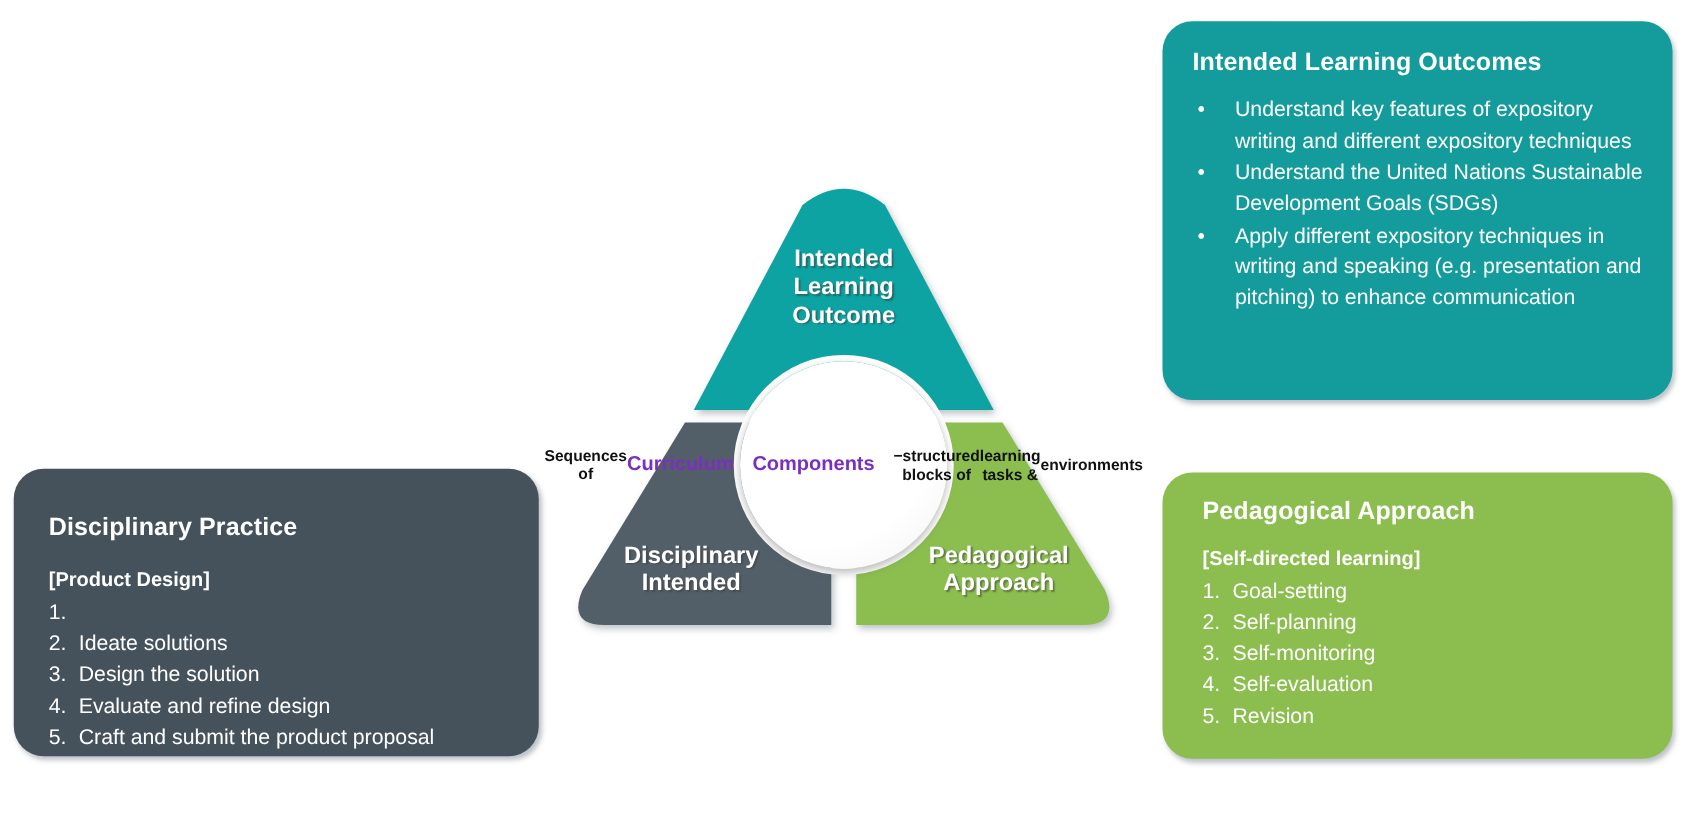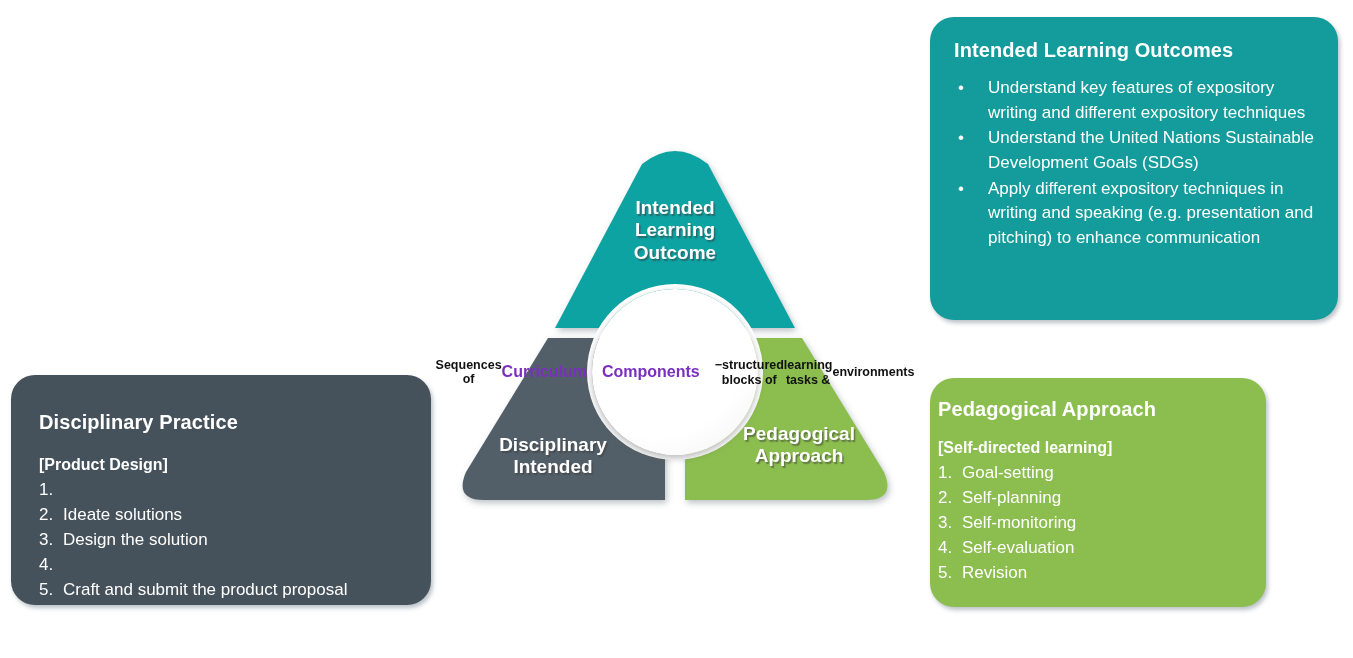--- a/index.html
+++ b/index.html
@@ -56,24 +56,24 @@
     height: 303px;
     background: #149b9b;
     padding: 22px 20px 0 24px;
   }
   #panel-ilo .panel-title { font-size: 20px; }
 
   
   #panel-pedagogy {
     left: 930px;
     top: 378px;
-    width: 336px;
+    width: 408px;
     height: 229px;
     background: #8cbe4f;
-    padding: 20px 20px 0 8px;
+    padding: 20px 20px 0 32px;
   }
   #panel-pedagogy .panel-title { font-size: 20px; }
   #panel-pedagogy .panel-subtitle { font-size: 16px; margin-top: 18px; }
 
   
   .num-list {
     list-style: none;
     margin: 4px 0 0 0;
     padding: 0;
     font-size: 17px;
@@ -137,21 +137,21 @@
     top: 55px;
     width: 160px;
   }
   #label-dp-tri {
     left: 6px;
     top: 292px;
     width: 190px;
   }
   #label-pa-tri {
     left: 252px;
-    top: 281px;
+    top: 292px;
     width: 190px;
   }
 
   
   #center-circle {
     position: absolute;
     left: 140px;
     top: 147px;
     width: 166px;
     height: 166px;
@@ -201,20 +201,21 @@
       <li>
         <span class="num">2.</span>
         <span class="txt">Ideate solutions</span>
       </li>
       <li>
         <span class="num">3.</span>
         <span class="txt">Design the solution</span>
       </li>
       <li>
         <span class="num">4.</span>
+        <span class="txt">Evaluate and refine design</span>
       </li>
       <li>
         <span class="num">5.</span>
         <span class="txt">Craft and submit the product proposal</span>
       </li>
     </ul>
   </div>
 
   <div class="panel" id="panel-ilo">
     <div class="panel-title">Intended Learning Outcomes</div>

